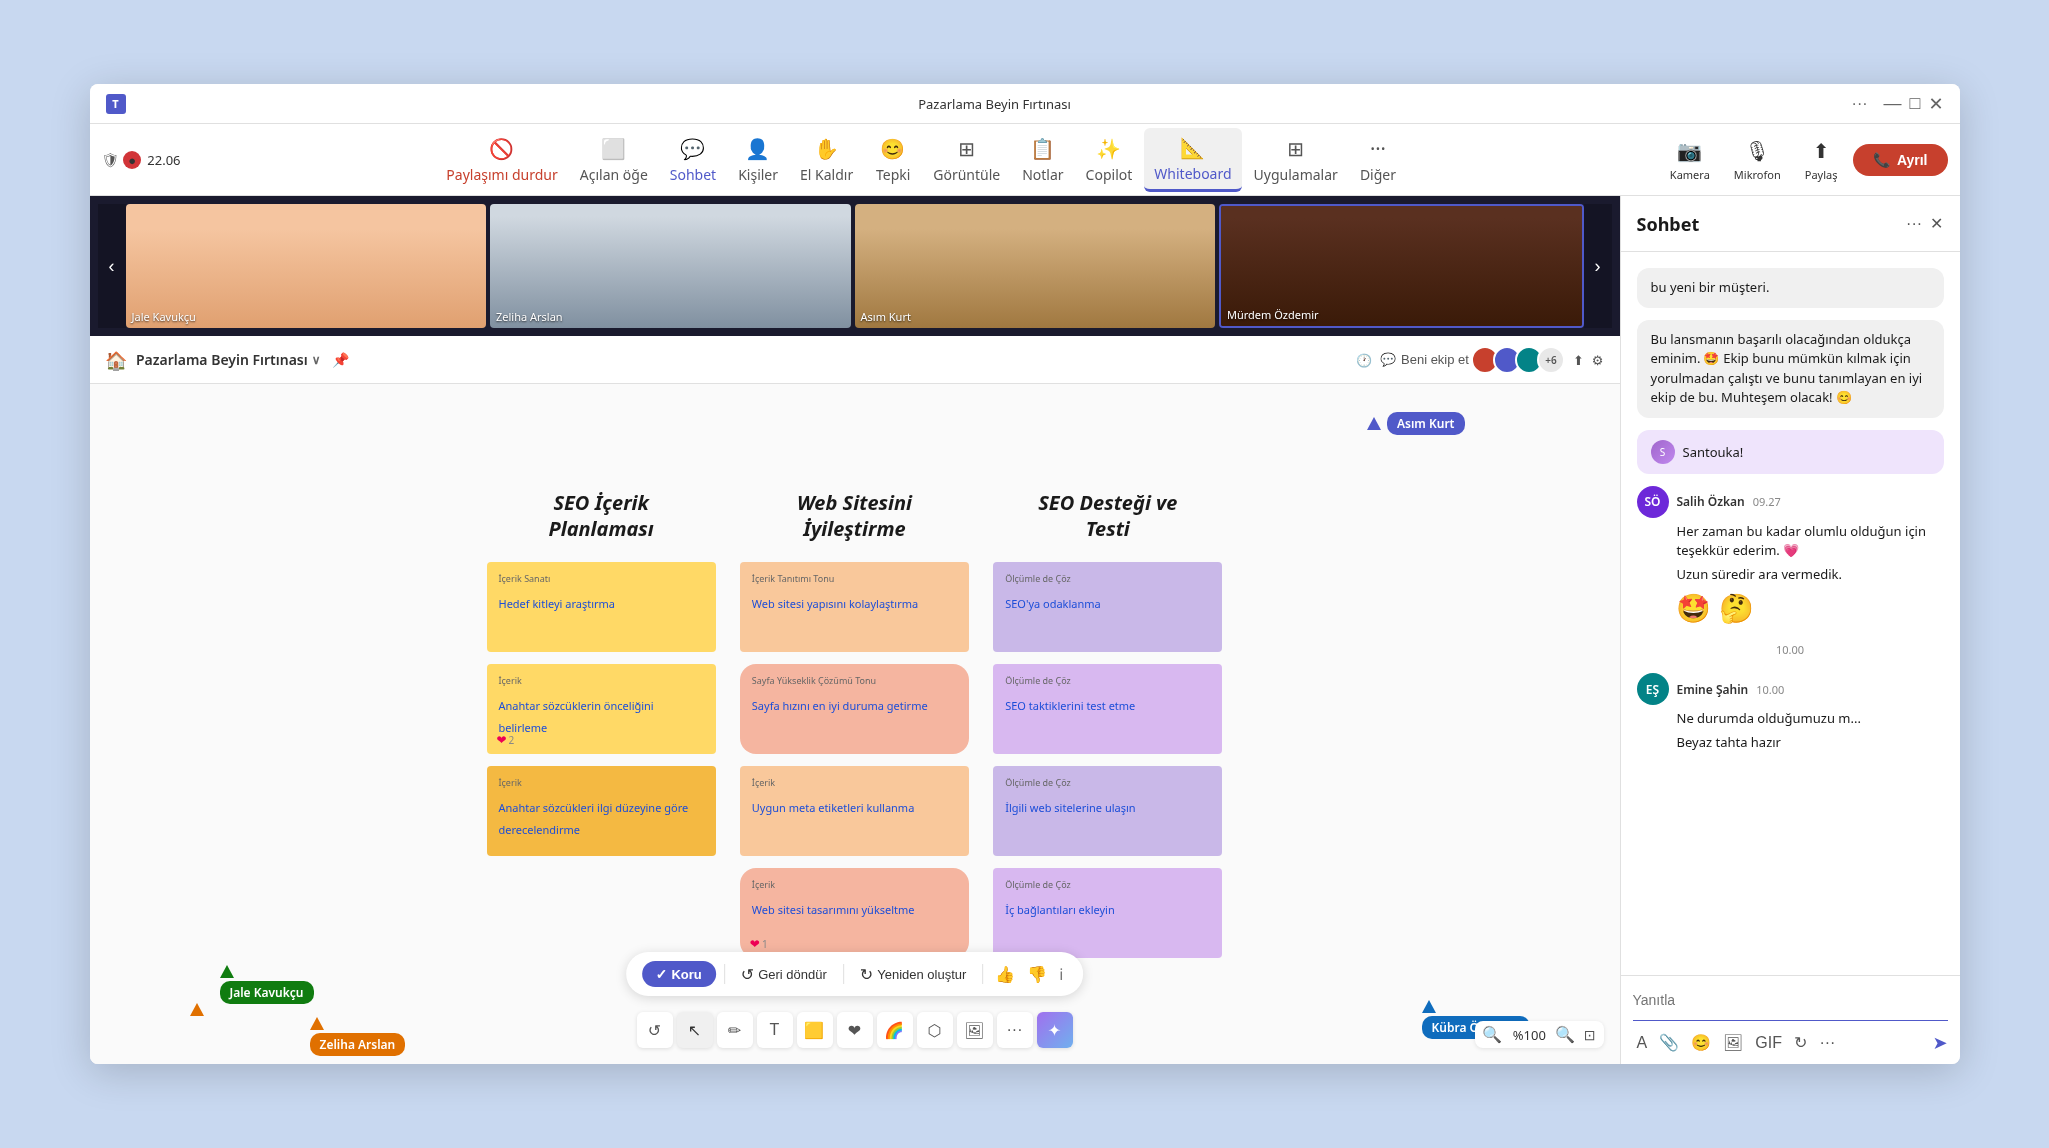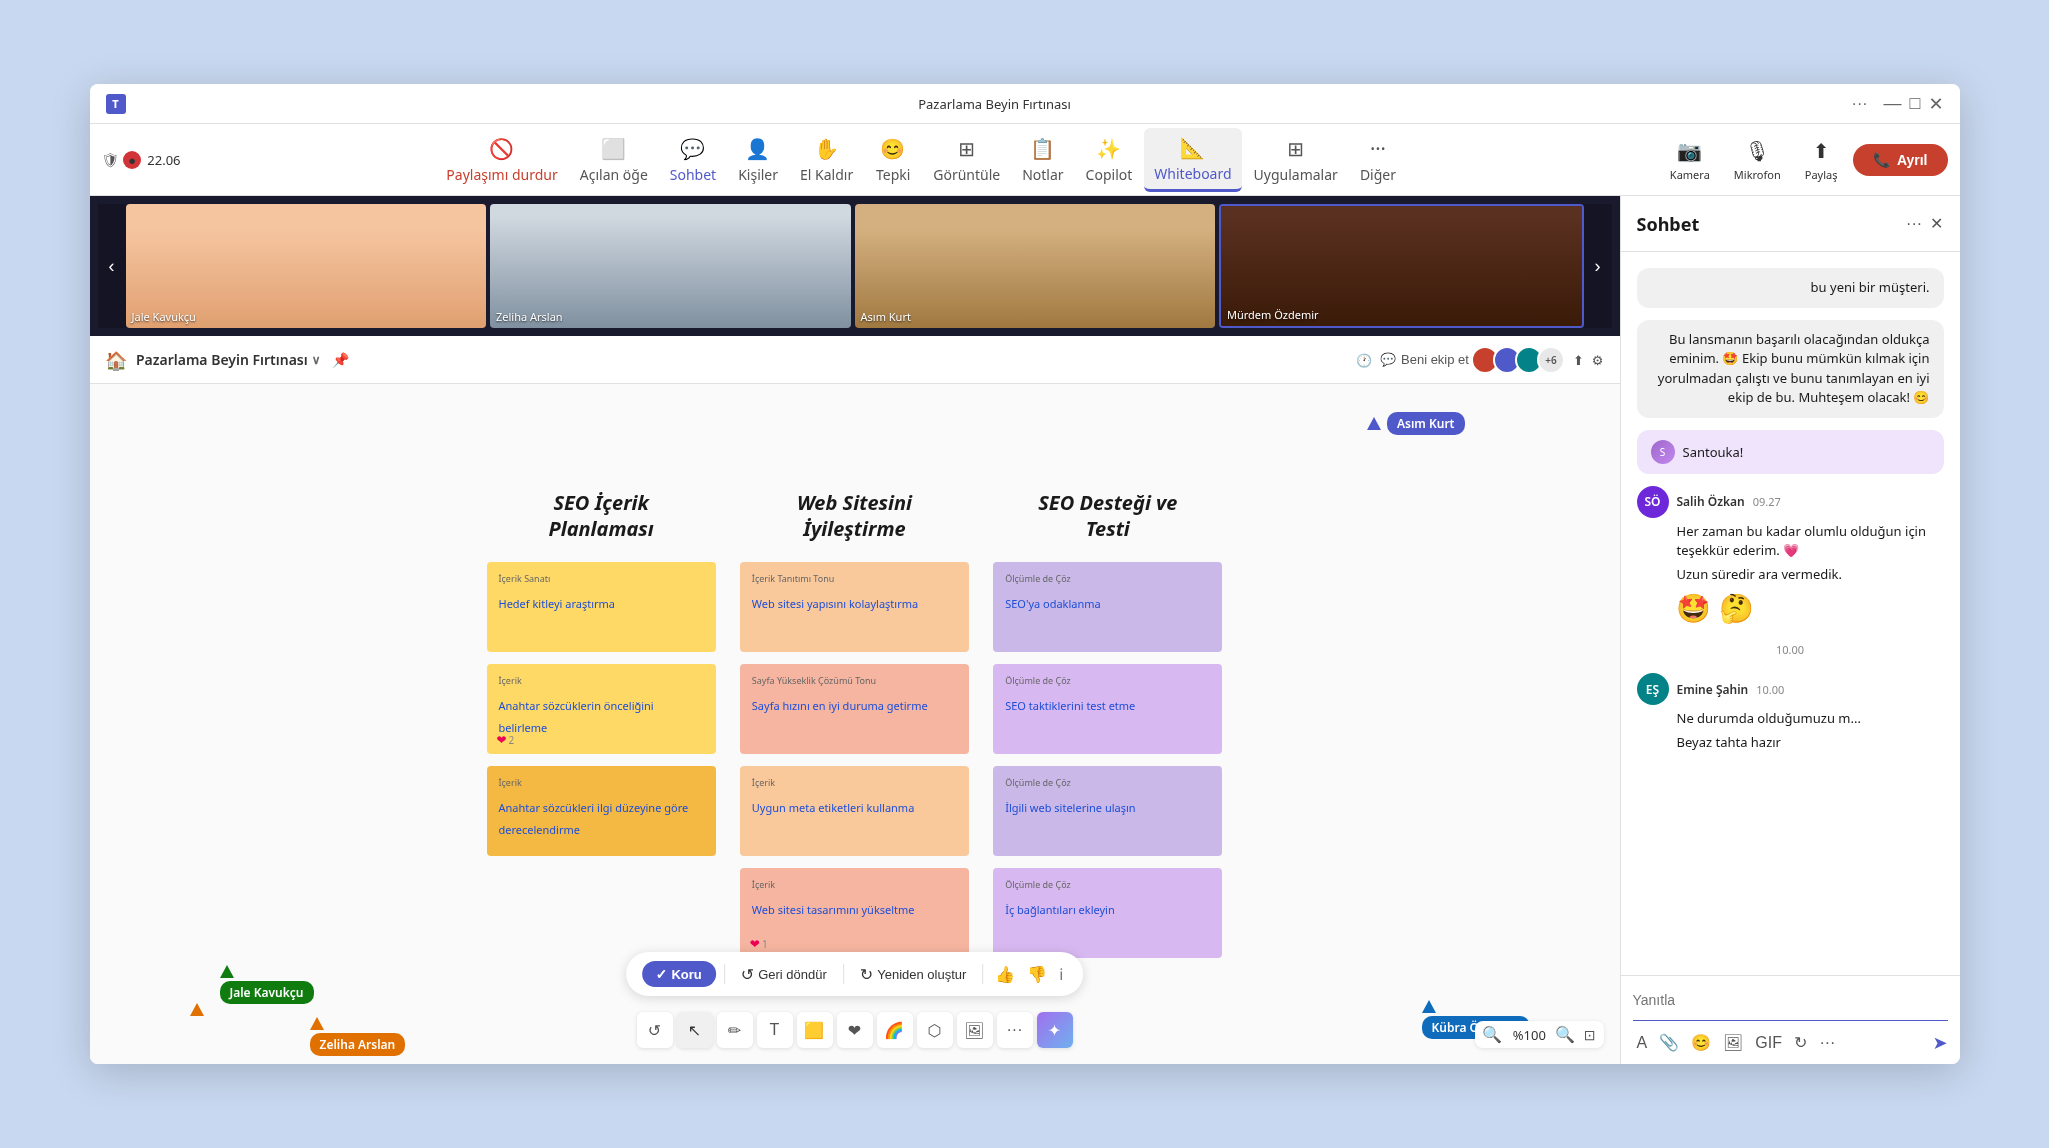--- a/index.html
+++ b/index.html
@@ -276,21 +276,21 @@
     }
     .sticky-note {
       border-radius: 4px;
       padding: 10px 12px;
       position: relative;
       min-height: 90px;
     }
     .sticky-yellow { background: #ffd966; }
     .sticky-orange { background: #f4b942; }
     .sticky-peach { background: #f9c89b; }
-    .sticky-salmon { background: #f5b5a0; }
+    .sticky-salmon { background: #f5b5a0; border-radius: 16px; }
     .sticky-purple { background: #c9b8e8; }
     .sticky-lavender { background: #d8b8f0; }
     .sticky-note-label {
       font-size: 9px; color: #666; margin-bottom: 6px; display: block;
     }
     .sticky-note-text {
       font-size: 11px; color: #1d4ed8; line-height: 1.4;
     }
     .sticky-heart {
       position: absolute; bottom: 6px; left: 10px;
@@ -458,21 +458,20 @@
       flex-direction: column;
       gap: 4px;
     }
     .chat-msg-bubble {
       background: #f0f0f0;
       border-radius: 12px;
       padding: 10px 14px;
       font-size: 13px;
       color: #1a1a1a;
       line-height: 1.5;
-      text-align: right;
     }
     .santouka-bubble {
       background: #efe4fc;
       border-radius: 12px;
       padding: 10px 14px;
       font-size: 13px;
       color: #1a1a1a;
       display: flex;
       align-items: center;
       gap: 8px;

